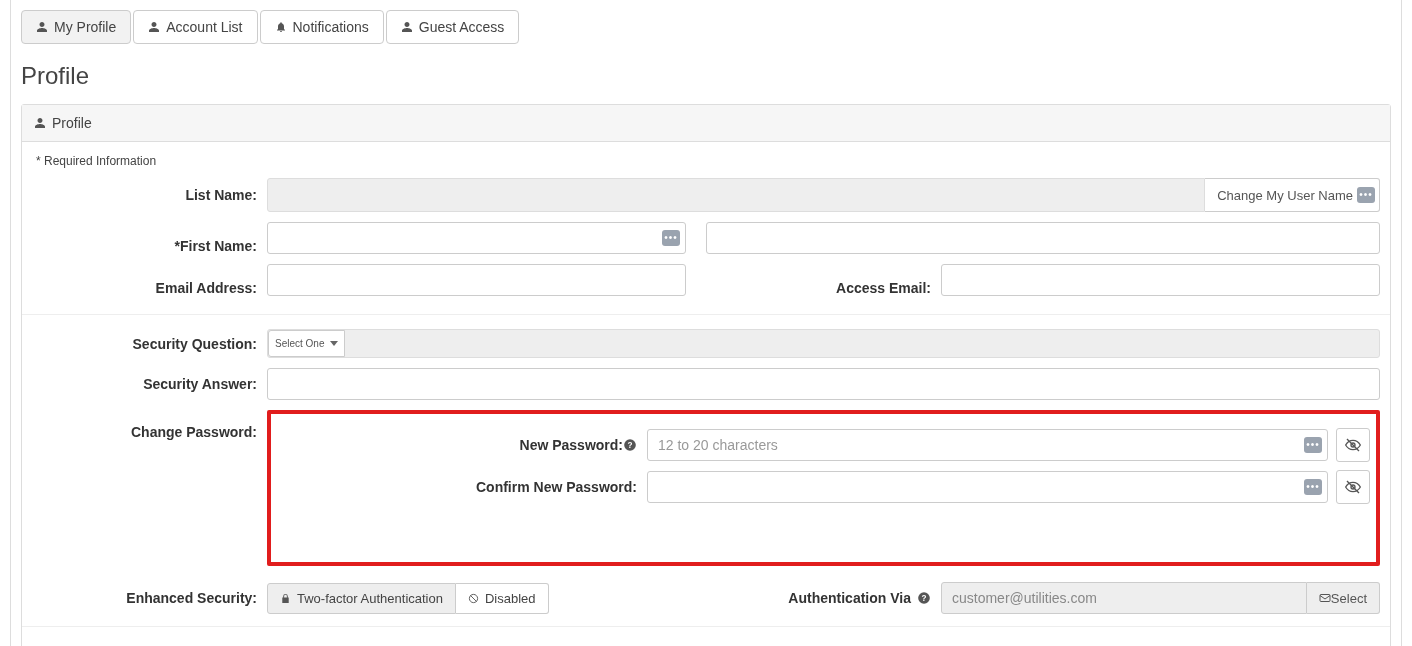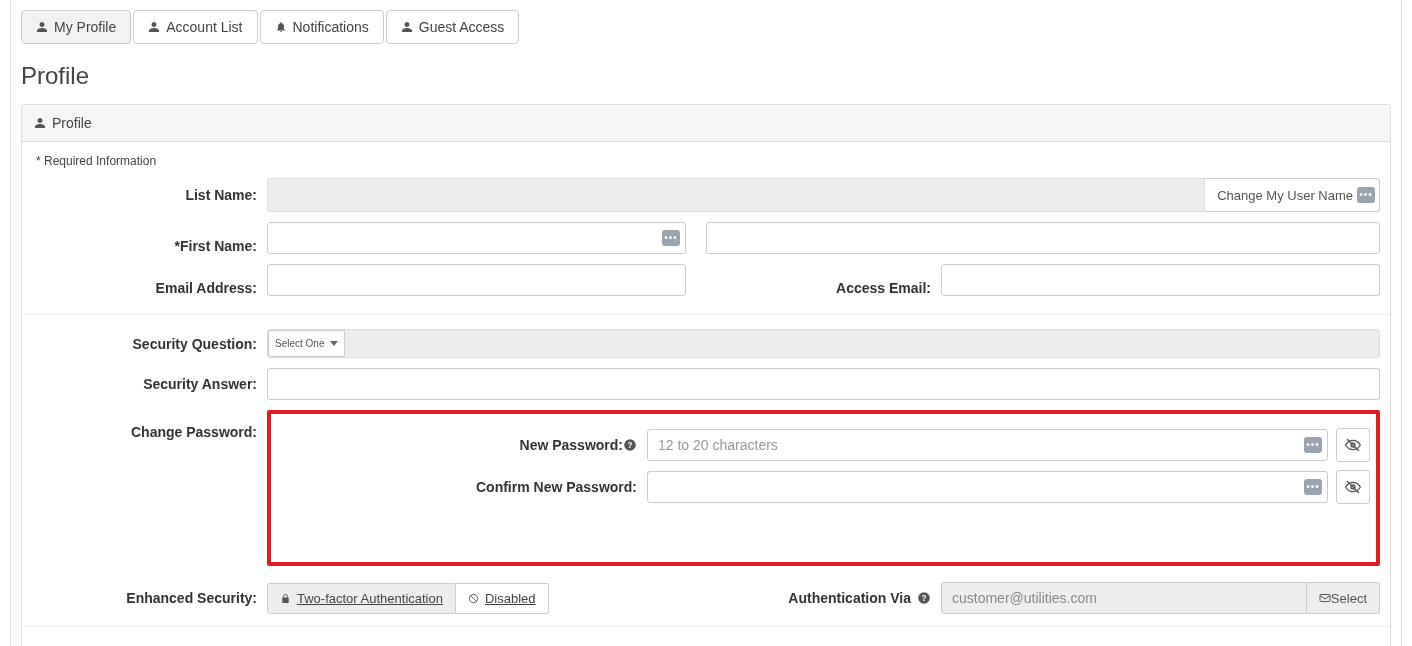--- a/index.html
+++ b/index.html
@@ -73,21 +73,21 @@
   .red-box { border: 4px solid #e11d1d; border-radius:2px; padding:10px 6px; }
 
   
   .inner-row { display:flex; align-items:center; margin:4px 0 8px; }
   .inner-label { width:370px; min-width:370px; text-align:right; padding-right:10px; font-weight:700; font-size:14px; display:flex; justify-content:flex-end; align-items:center; }
   .inner-input-area { flex:1; display:flex; gap:8px; align-items:center; }
   .eye-btn { border:1px solid #ccc; background:#fff; width:34px; height:34px; border-radius:3px; display:flex; align-items:center; justify-content:center; cursor:pointer; }
 
   
   .btn-group { display:inline-flex; }
-  .btn-group .btn { border:1px solid #ccc; background:#fff; padding:7px 12px; font-size:13px; display:inline-flex; align-items:center; gap:6px;text-decoration:underline; }
+  .btn-group .btn { border:1px solid #ccc; background:#fff; padding:7px 12px; font-size:13px; display:inline-flex; align-items:center; gap:6px; }
   .btn-group .btn:first-child { border-radius:3px 0 0 3px; background:#eee; }
   .btn-group .btn:last-child { border-radius:0 3px 3px 0; border-left:none;}
 
   
   .footer-bar { border-top:1px solid #eee; margin:12px -10px -14px; padding:14px 10px 20px; display:flex; justify-content:center; align-items:center; gap:8px; }
   .btn { border:1px solid #ccc; background:#fff; padding:7px 12px; font-size:13px; border-radius:3px; display:inline-flex; align-items:center; gap:6px; cursor:pointer; color:#444;}
 
   .pw-input-wrap { flex:1; position:relative; }
   .pw-input-wrap .chip-icon { right:6px; }
 

